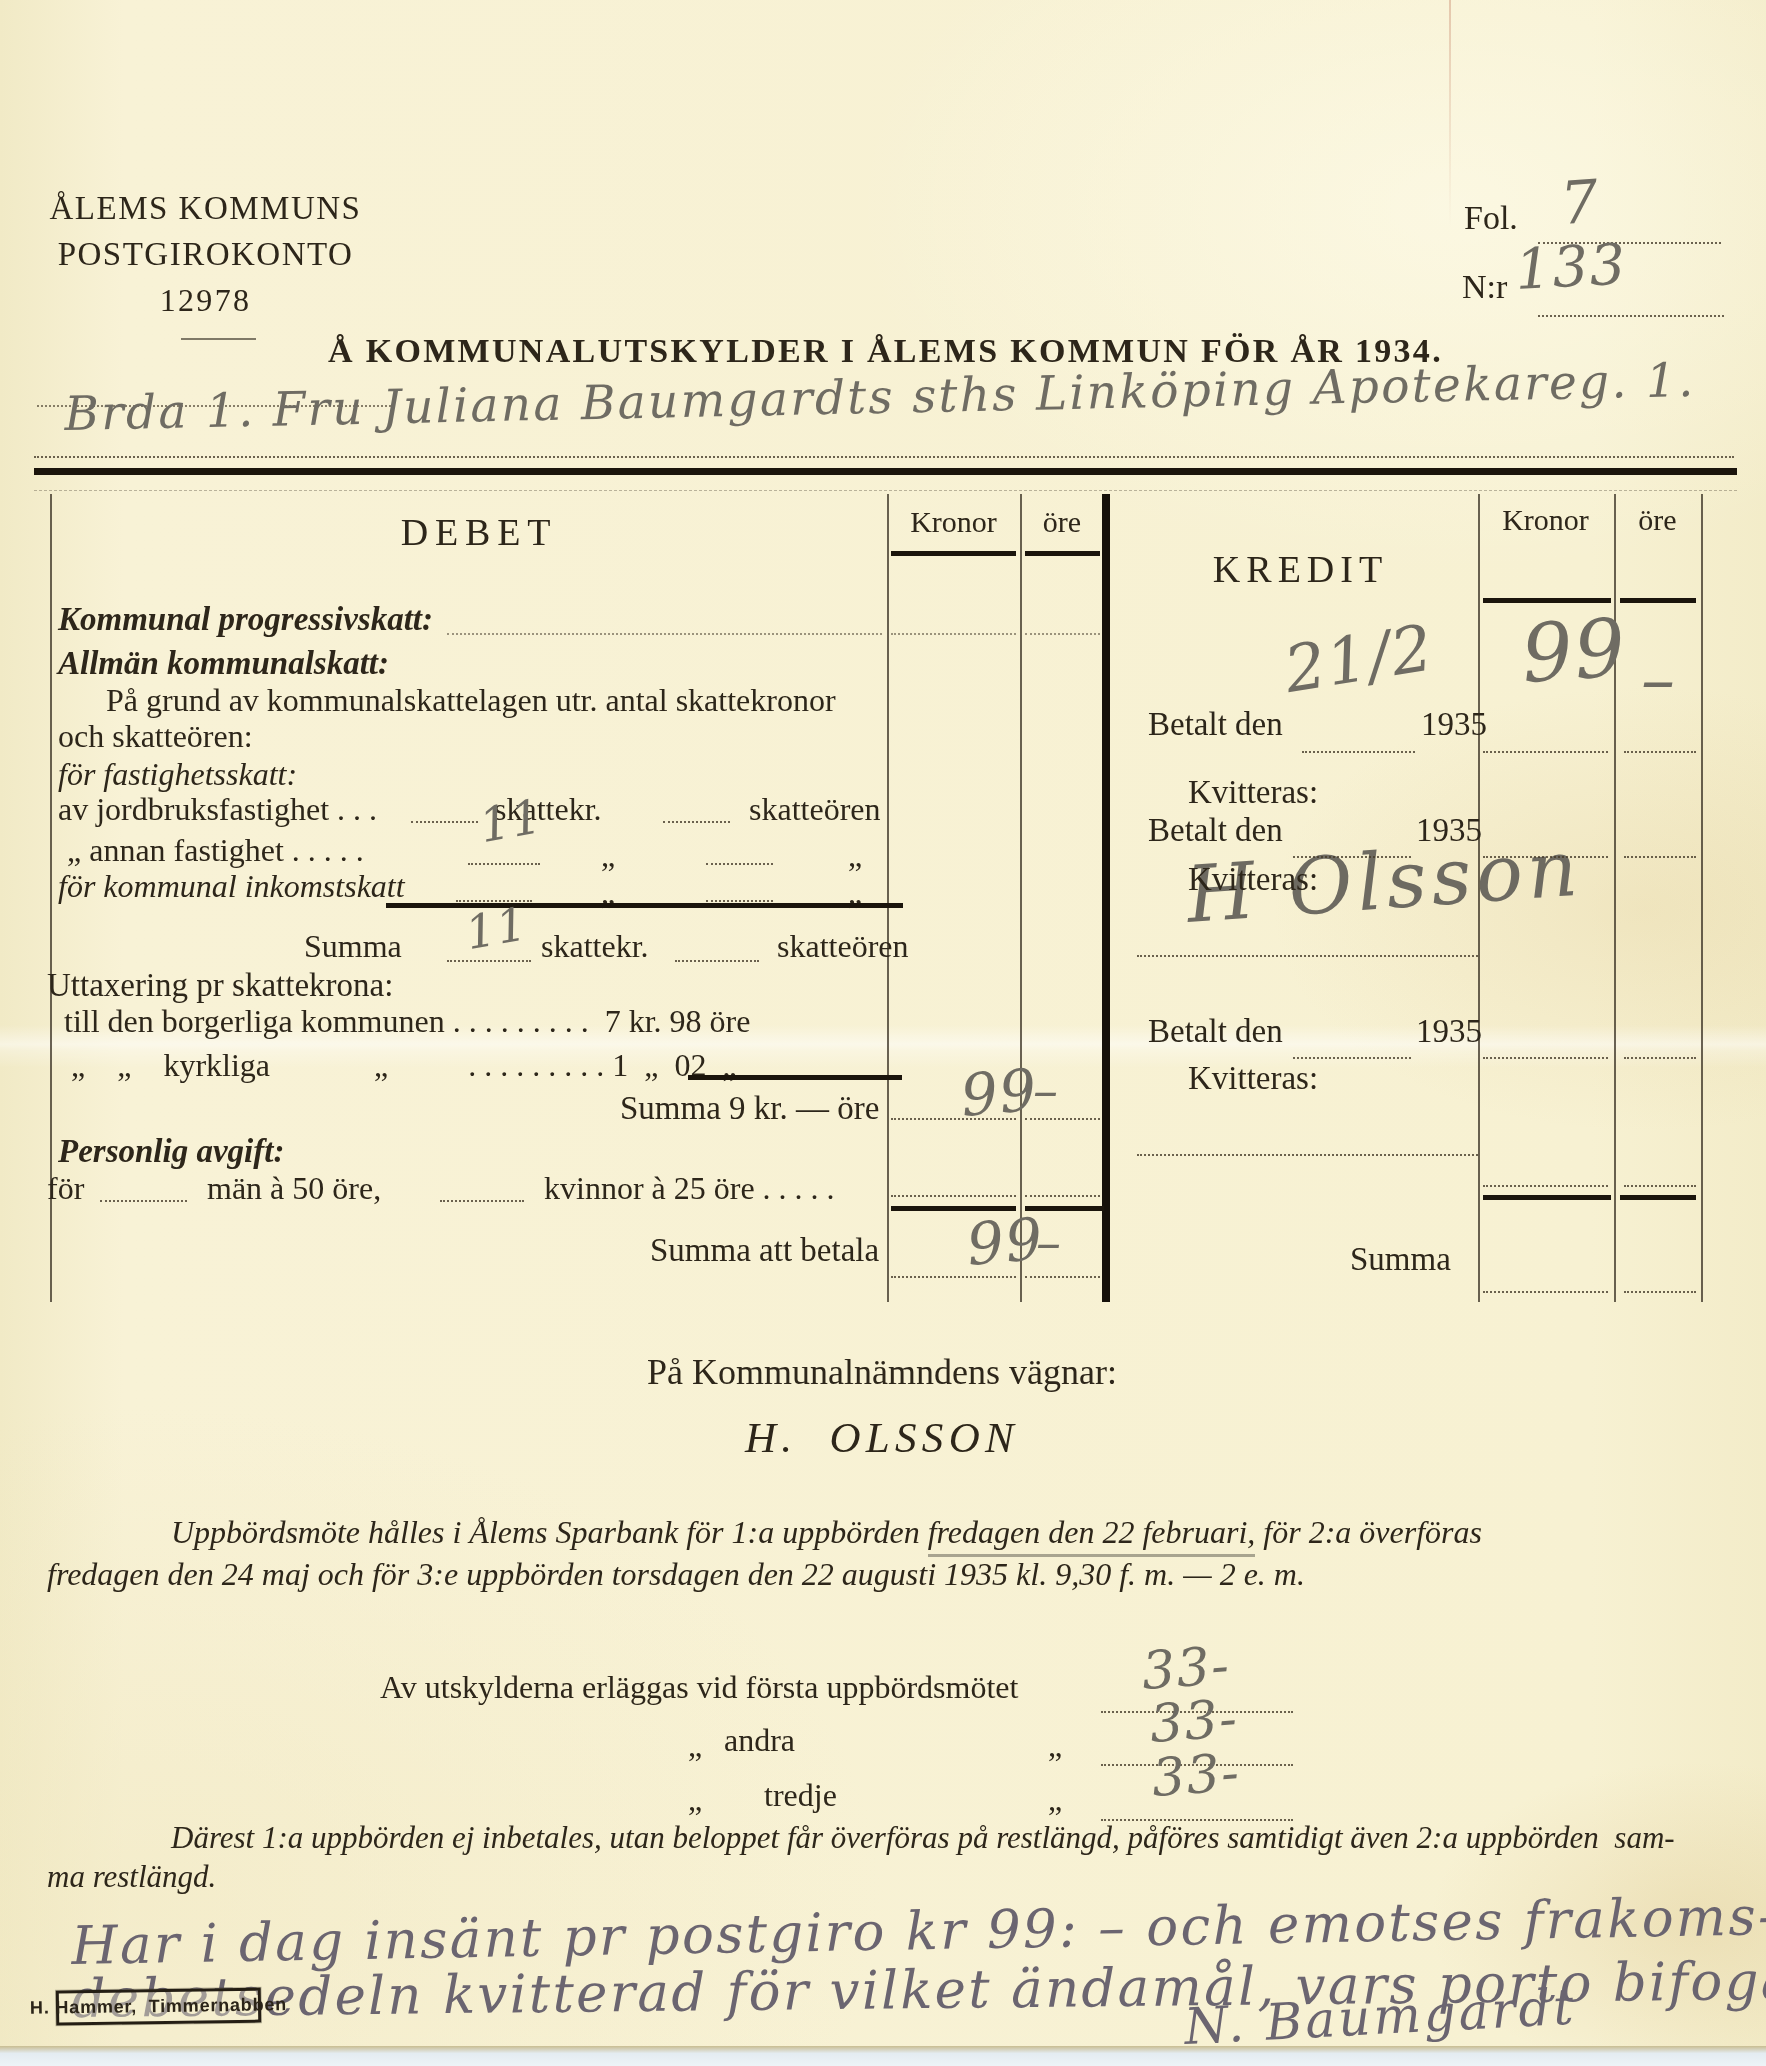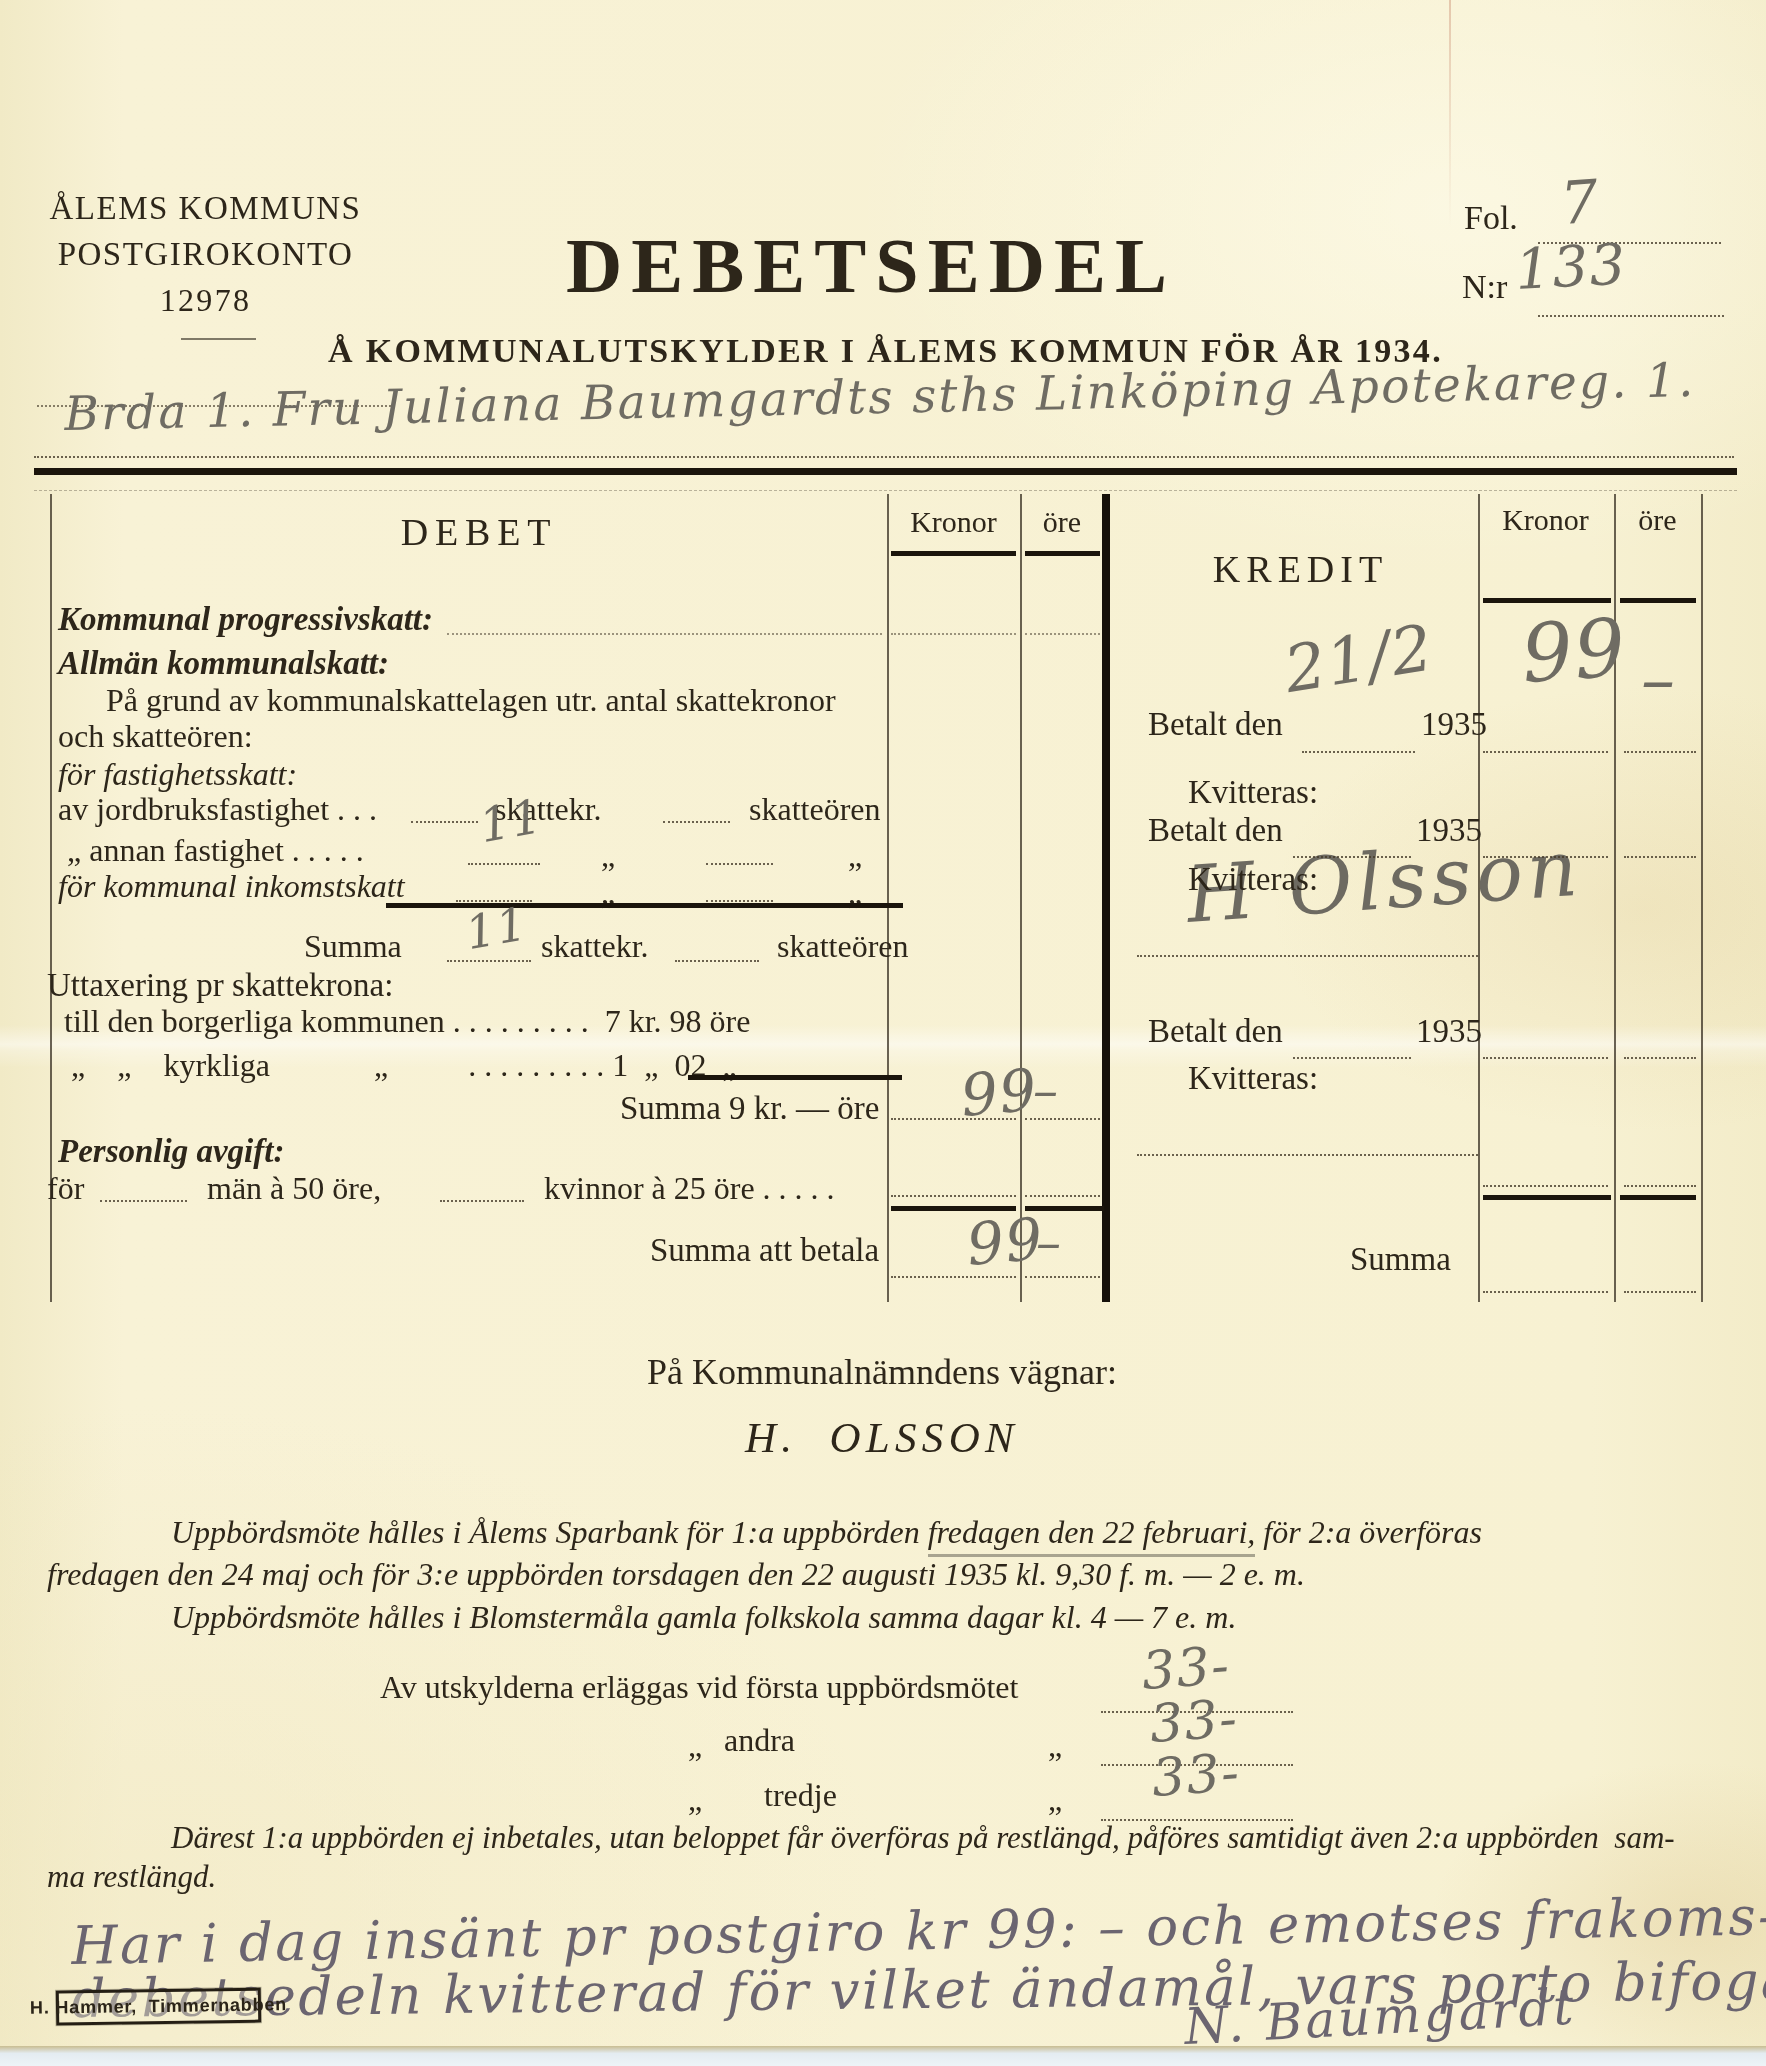--- a/index.html
+++ b/index.html
@@ -73,21 +73,20 @@
 
   <div class="crease-v"></div>
   <div class="crease"></div>
   <div class="bottom-strip"></div>
 
   <span class="t c" style="left:42px;top:190px;width:327px;font-size:33px;letter-spacing:1.5px;text-align:center;">ÅLEMS KOMMUNS</span>
   <span class="t c" style="left:42px;top:236px;width:327px;font-size:33px;letter-spacing:1.5px;">POSTGIROKONTO</span>
   <span class="t c" style="left:42px;top:283px;width:327px;font-size:32px;letter-spacing:2.3px;">12978</span>
   <div class="rk" style="left:181px;top:338px;width:75px;height:2.3px;opacity:.55;"></div>
 
-  <span class="t c b" style="left:544px;top:222px;width:654px;font-size:78px;letter-spacing:9px;">DEBETSEDEL</span>
   <span class="t c b" style="left:304px;top:332px;width:1163px;font-size:34px;letter-spacing:2.3px;font-weight:600;">Å KOMMUNALUTSKYLDER I ÅLEMS KOMMUN FÖR ÅR 1934.</span>
 
   <span class="t" style="left:1464px;top:199px;font-size:34px;">Fol.</span>
   <div class="d" style="left:1538px;top:242px;width:183px;"></div>
   <span class="hw" style="left:1563px;top:169px;font-size:59px;transform:rotate(-4deg);">7</span>
 
   <span class="t" style="left:1462px;top:268px;font-size:34px;">N:r</span>
   <div class="d" style="left:1538px;top:315px;width:186px;"></div>
   <span class="hw" style="left:1517px;top:237px;font-size:56px;transform:rotate(-3deg);">133</span>
 
@@ -219,21 +218,20 @@
   <div class="rk" style="left:1620px;top:1195px;width:76px;height:5.3px;"></div>
   <span class="t" style="left:1350px;top:1241px;font-size:33px;">Summa</span>
   <div class="d" style="left:1483px;top:1291px;width:125px;"></div>
   <div class="d" style="left:1624px;top:1291px;width:72px;"></div>
 
   <span class="t c it" style="left:578px;top:1414px;width:608px;font-size:43px;letter-spacing:5.3px;">H.  OLSSON</span>
   <span class="t c" style="left:502px;top:1352px;width:760px;font-size:36px;">På Kommunalnämndens vägnar:</span>
 
   <span class="t it" style="left:171px;top:1515px;font-size:32px;"><span>Uppbördsmöte hålles i Ålems Sparbank för 1:a uppbörden </span><span class="underline-pencil">fredagen den 22 februari,</span><span> för 2:a överföras</span></span>
   <span class="t it" style="left:47px;top:1557px;font-size:32px;">fredagen den 24 maj och för 3:e uppbörden torsdagen den 22 augusti 1935 kl. 9,30 f. m. — 2 e. m.</span>
-  <span class="t it" style="left:171px;top:1600px;font-size:32px;">Uppbördsmöte hålles i Blomstermåla gamla folkskola samma dagar kl. 4 — 7 e. m.</span>
 
   <span class="t" style="left:380px;top:1670px;font-size:32px;">Av utskylderna erläggas vid första uppbördsmötet</span>
   <div class="d" style="left:1101px;top:1711px;width:192px;"></div>
   <span class="hw" style="left:1144px;top:1641px;font-size:52px;transform:rotate(-4deg);">33-</span>
 
   <span class="t" style="left:688px;top:1728px;font-size:32px;">„</span>
   <span class="t" style="left:724px;top:1723px;font-size:32px;">andra</span>
   <span class="t" style="left:1048px;top:1728px;font-size:32px;">„</span>
   <div class="d" style="left:1101px;top:1764px;width:192px;"></div>
   <span class="hw" style="left:1152px;top:1694px;font-size:52px;transform:rotate(-4deg);">33-</span>

